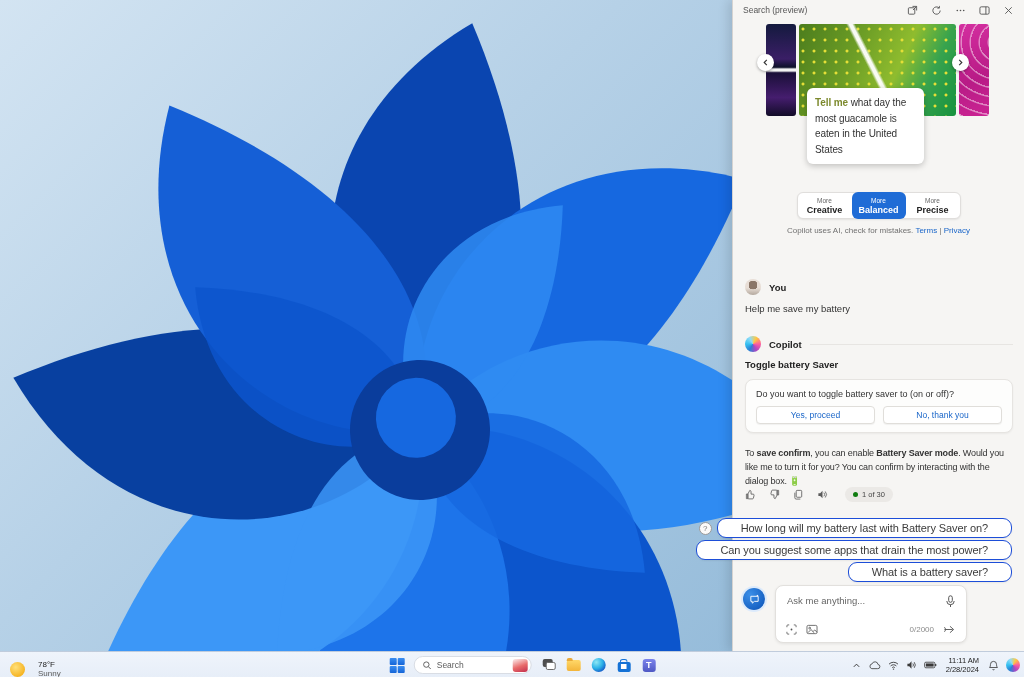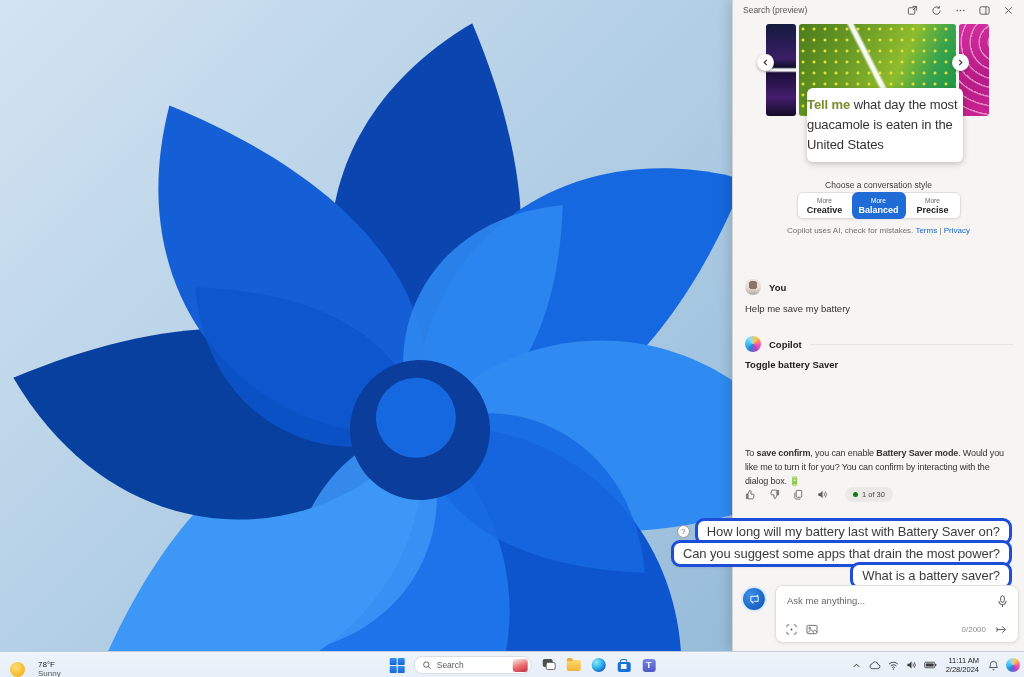--- a/index.html
+++ b/index.html
@@ -29,22 +29,22 @@
     background:repeating-radial-gradient(circle at 130% 20%, rgba(255,255,255,.45) 0 1px, transparent 2px 9px), linear-gradient(160deg,#d42fa0 0%,#b81b86 60%,#cb2493 100%); }
   .main-slide { position:absolute; left:33px; width:157px; height:92px; border-radius:3px; overflow:hidden;
     background:
       linear-gradient(63deg, transparent 46%, rgba(255,255,255,.95) 47.5%, rgba(255,255,255,.95) 49%, transparent 50.5%),
       radial-gradient(circle 2.5px at 4px 5px, #e5df37 60%, transparent 65%),
       linear-gradient(115deg,#4c7d1d 0%,#6d9e26 35%,#8fbc2e 60%,#37a34e 78%,#17923f 100%);
     background-size:auto, 11px 11px, auto; }
   .nav-circle { position:absolute; top:54px; width:17px; height:17px; border-radius:50%; background:#fff;
     box-shadow:0 1px 3px rgba(0,0,0,.35); display:flex; align-items:center; justify-content:center; color:#333; cursor:pointer; z-index:5; }
   .nav-prev { left:24px; } .nav-next { left:219px; }
-  .prompt-card { position:absolute; left:74px; top:88px; width:156px; background:#fff; border-radius:6px;
-    box-shadow:0 2px 6px rgba(0,0,0,.22); padding:7px 0; font-size:13px; line-height:1.55; color:#333; z-index:6; letter-spacing:-.1px; }
+  .prompt-card { position:absolute; left:74px; top:88px; width:117px; background:#fff; border-radius:6px;
+    box-shadow:0 2px 6px rgba(0,0,0,.22); padding:7px 8px; font-size:10px; line-height:1.55; color:#333; z-index:6; letter-spacing:-.1px; }
   .prompt-highlight { color:#7d8a2e; font-weight:bold; }
   .dots { position:absolute; left:0; top:144px; width:100%; display:flex; gap:5px; justify-content:center; align-items:center; }
   .dot { width:3px; height:3px; border-radius:50%; background:#9b9997; cursor:pointer; }
   .dot.active { width:18px; height:4px; border-radius:2px; background:#1b1b1b; }
 
   
   .style-heading { position:absolute; left:0; top:180px; width:100%; text-align:center; font-size:8.5px; color:#3c3c3c; }
   .style-switch { position:absolute; left:50%; top:192px; transform:translateX(-50%); width:164px; height:27px;
     background:#fff; border:1px solid #e0dedc; border-radius:6px; display:flex; box-shadow:0 1px 2px rgba(0,0,0,.08); }
   .style-opt { flex:1; display:flex; flex-direction:column; align-items:center; justify-content:center; cursor:pointer; border-radius:6px; }
@@ -78,28 +78,28 @@
 
   .feedback-row { position:absolute; left:12px; top:487px; display:flex; align-items:center; gap:13px; color:#5a5a5a; }
   .ficon { width:11px; height:11px; display:block; cursor:pointer; }
   .count-badge { display:flex; align-items:center; gap:4px; background:#ebe9e6; border-radius:9px; padding:3px 8px; margin-left:4px; }
   .count-dot { width:5px; height:5px; border-radius:50%; background:#107c10; }
   .count-text { font-size:7.5px; color:#444; }
 
   .sugg-row { position:absolute; right:12px; display:flex; align-items:center; gap:5px; }
   .q-circle { width:13px; height:13px; border-radius:50%; border:1px solid #9a9a9a; color:#777; font-size:8px;
     display:flex; align-items:center; justify-content:center; cursor:pointer; background:#fbfaf9; }
-  .sugg-pill { background:#fff; border:3px solid #1d4ed8; border-radius:9px; padding:3px 9px; font-size:13px;
+  .sugg-pill { background:#fff; border:1px solid #1d4ed8; border-radius:9px; padding:3px 23px; font-size:11px;
     color:#3b3b3b; cursor:pointer; box-shadow:0 1px 2px rgba(0,0,0,.06); white-space:nowrap; letter-spacing:-.1px; }
 
   
   .new-topic { position:absolute; left:10px; top:588px; width:22px; height:22px; border-radius:50%;
     background:radial-gradient(circle at 32% 30%, #3b8fe8, #1660c2 75%); box-shadow:0 0 0 2px #dceafb;
     display:flex; align-items:center; justify-content:center; cursor:pointer; }
-  .composer { position:absolute; left:42px; top:585px; width:244px; height:58px; background:#fff;
+  .composer { position:absolute; left:42px; top:585px; width:192px; height:58px; background:#fff;
     border:1px solid #e2e0dd; border-radius:8px; box-shadow:0 1px 3px rgba(0,0,0,.08); }
   .ask-input { position:absolute; left:11px; top:9px; width:190px; border:none; outline:none; font-size:9.5px;
     color:#333; background:transparent; font-family:"Liberation Sans", sans-serif; }
   .ask-input::placeholder { color:#666; }
   .mic { position:absolute; right:10px; top:9px; width:11px; height:13px; color:#444; cursor:pointer; }
   .composer-bottom { position:absolute; left:10px; right:10px; bottom:7px; display:flex; align-items:center; gap:9px; color:#555; }
   .char-count { margin-left:auto; font-size:8px; color:#8a8a8a; }
 
   
   .taskbar { position:absolute; left:0; top:651px; width:1024px; height:26px;
@@ -211,21 +211,20 @@
     </div>
     <div class="prompt-card"><span class="prompt-highlight">Tell me</span><span> what day the most guacamole is eaten in the United States</span></div>
     <div class="dots">
       <span class="dot"></span>
       <span class="dot active"></span>
       <span class="dot"></span>
       <span class="dot"></span>
       <span class="dot"></span>
     </div>
 
-    <div class="style-heading">Choose a conversation style</div>
     <div class="style-switch">
       <div class="style-opt">
         <span class="style-more">More</span>
         <span class="style-name">Creative</span>
       </div>
       <div class="style-opt selected">
         <span class="style-more">More</span>
         <span class="style-name">Balanced</span>
       </div>
       <div class="style-opt">
@@ -246,20 +245,27 @@
     </div>
     <div class="chat-text" style="top:303px;">Help me save my battery</div>
 
     <div class="row-name" style="top:336px; width:268px;">
       <span class="avatar copilot-avatar"></span>
       <span class="sender-name">Copilot</span>
       <span class="name-divider"></span>
     </div>
     <div class="skill-title">Toggle battery Saver</div>
 
+    <div class="dialog-card">
+      <div class="dialog-q">Do you want to toggle battery saver to (on or off)?</div>
+      <div class="dialog-btns">
+        <button class="dialog-btn">Yes, proceed</button>
+        <button class="dialog-btn">No, thank you</button>
+      </div>
+    </div>
 
     <div class="chat-text answer">
       <span>To </span><b>save confirm</b><span>, you can enable </span><b>Battery Saver mode</b><span>. Would you like me to turn it for you? You can confirm by interacting with the dialog box. 🔋</span>
     </div>
 
     <div class="feedback-row">
       <svg class="ficon" viewBox="0 0 12 12" fill="none" stroke="currentColor" stroke-width="0.9">
           <path d="M1.5 5.5h1.6v5H1.5zM3.1 10.2l1 .6h4c.6 0 1-.4 1.1-.9l.7-3.1c.1-.6-.3-1.2-1-1.2H6.6V2.9c0-.8-.6-1.4-1.4-1.4L3.1 5.6z"></path>
         </svg>
       <svg class="ficon" viewBox="0 0 12 12" fill="none" stroke="currentColor" stroke-width="0.9">

